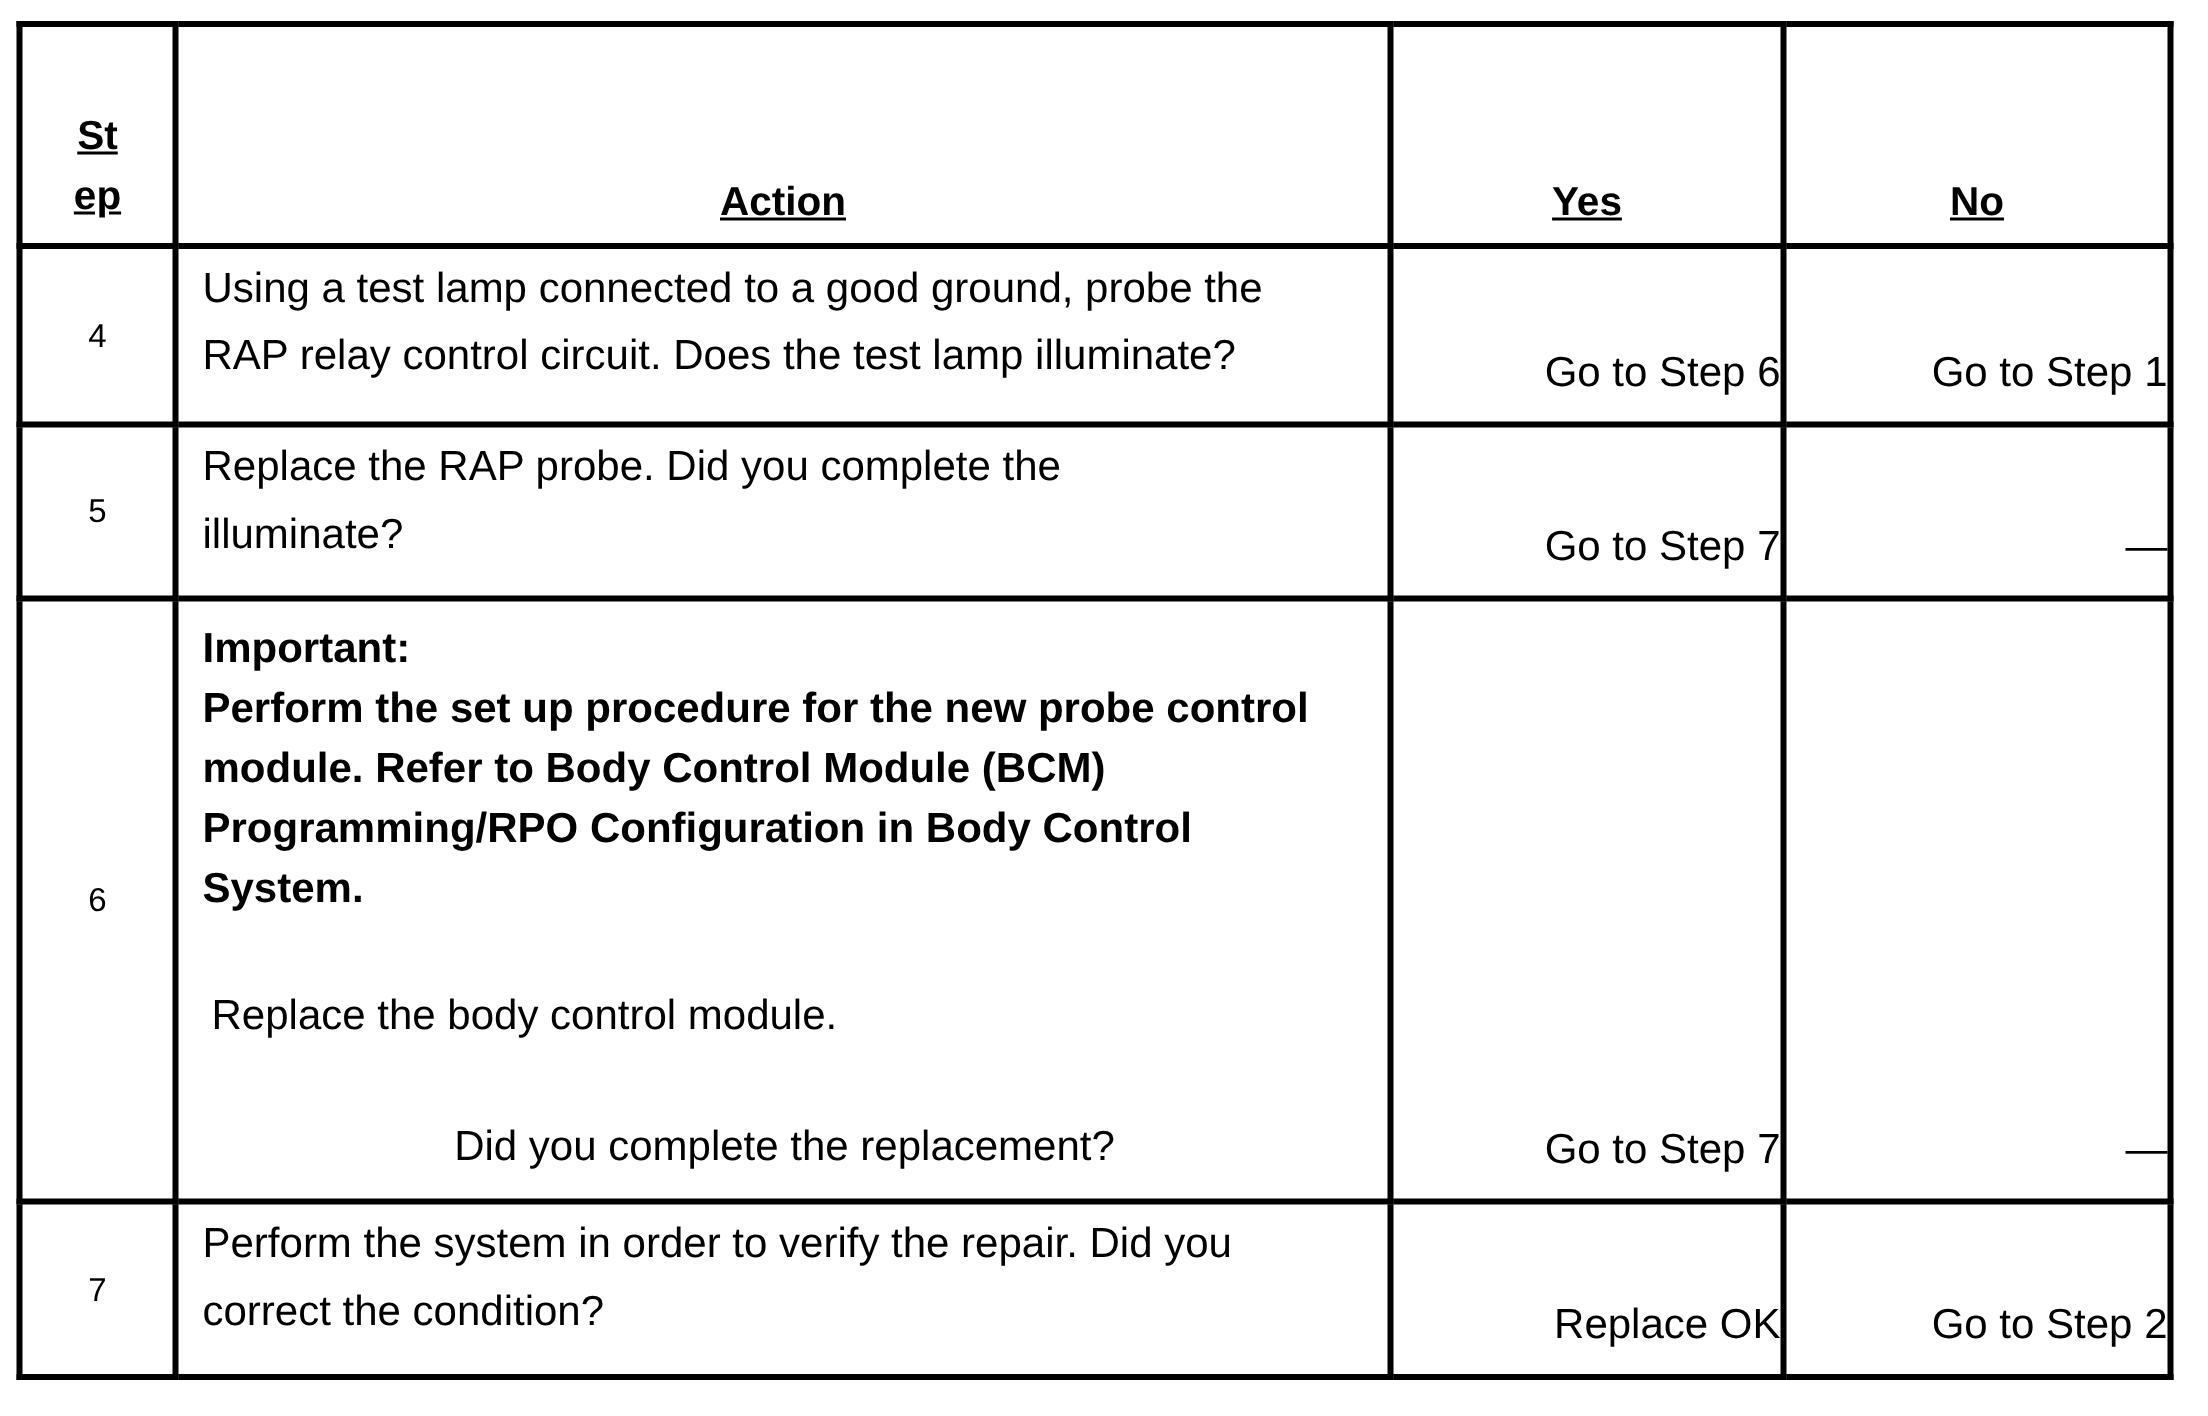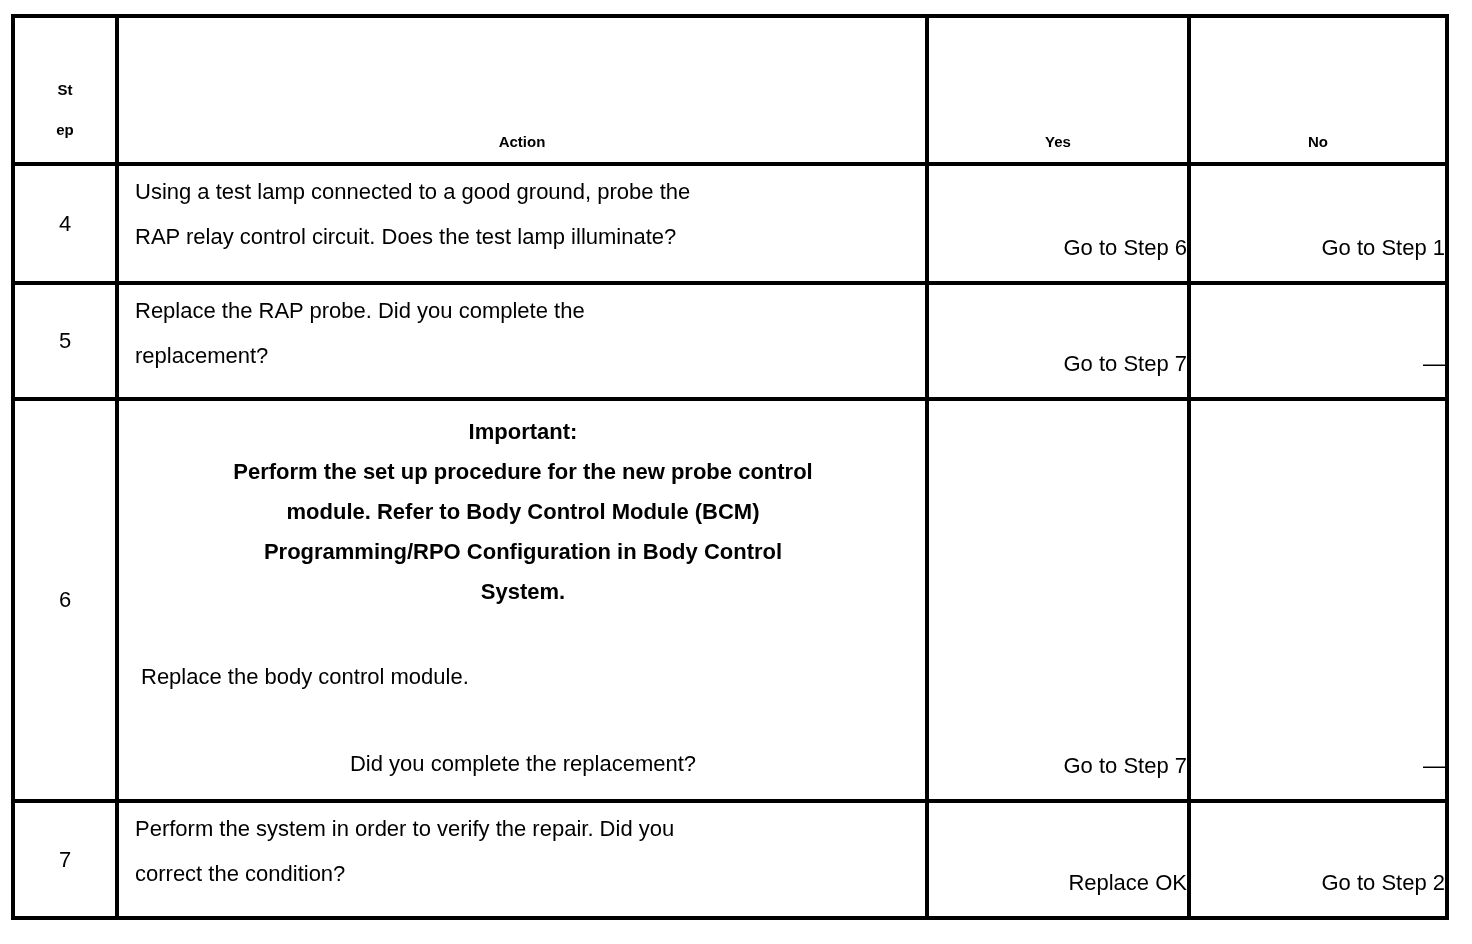--- a/index.html
+++ b/index.html
@@ -17,46 +17,47 @@
     width: 1434px;
     background: #ffffff;
   }
   col.c-step { width: 104px; }
   col.c-action { width: 810px; }
   col.c-yes { width: 262px; }
   col.c-no { width: 258px; }
   th, td {
     border: 4px solid #000000;
     background: #ffffff;
-    font-size: 22px;
+    font-size: 28px;
   }
   
   tr.hdr th {
     height: 148px;
-    font-size: 15px;
+    font-size: 27px;
     font-weight: bold;
     text-align: center;
     vertical-align: bottom;
     padding-bottom: 12px;
+    text-decoration: underline;
   }
   .hdr-step-lines span { display: block; line-height: 40px; }
   
   td.step-cell {
     text-align: center;
     vertical-align: middle;
     font-size: 22px;
   }
   
   td.action-cell {
     vertical-align: top;
     text-align: left;
     padding: 3px 14px 8px 16px;
   }
   .para .line { line-height: 45px; white-space: nowrap; }
-  .para.bold-para { margin-top: 8px; text-align: center; }
+  .para.bold-para { margin-top: 8px; }
   .para.bold-para .line { line-height: 40px; font-weight: bold; }
   .para.para-mid { margin-top: 42px; padding-left: 6px; }
   .para.para-end { margin-top: 42px; text-align: center; }
   
   td.yn-cell {
     vertical-align: bottom;
     text-align: right;
     padding-bottom: 20px;
     line-height: 26px;
   }
@@ -100,21 +101,21 @@
         </td>
         <td class="yn-cell">Go to Step 6</td>
         <td class="yn-cell">Go to Step 1</td>
       </tr>
 
       <tr class="r5">
         <td class="step-cell">5</td>
         <td class="action-cell">
           <div class="para">
               <div class="line">Replace the RAP probe. Did you complete the</div>
-              <div class="line">replacement?</div>
+              <div class="line">illuminate?</div>
             </div>
         </td>
         <td class="yn-cell">Go to Step 7</td>
         <td class="yn-cell">—</td>
       </tr>
 
       <tr class="r6">
         <td class="step-cell">6</td>
         <td class="action-cell">
           <div class="para bold-para">

